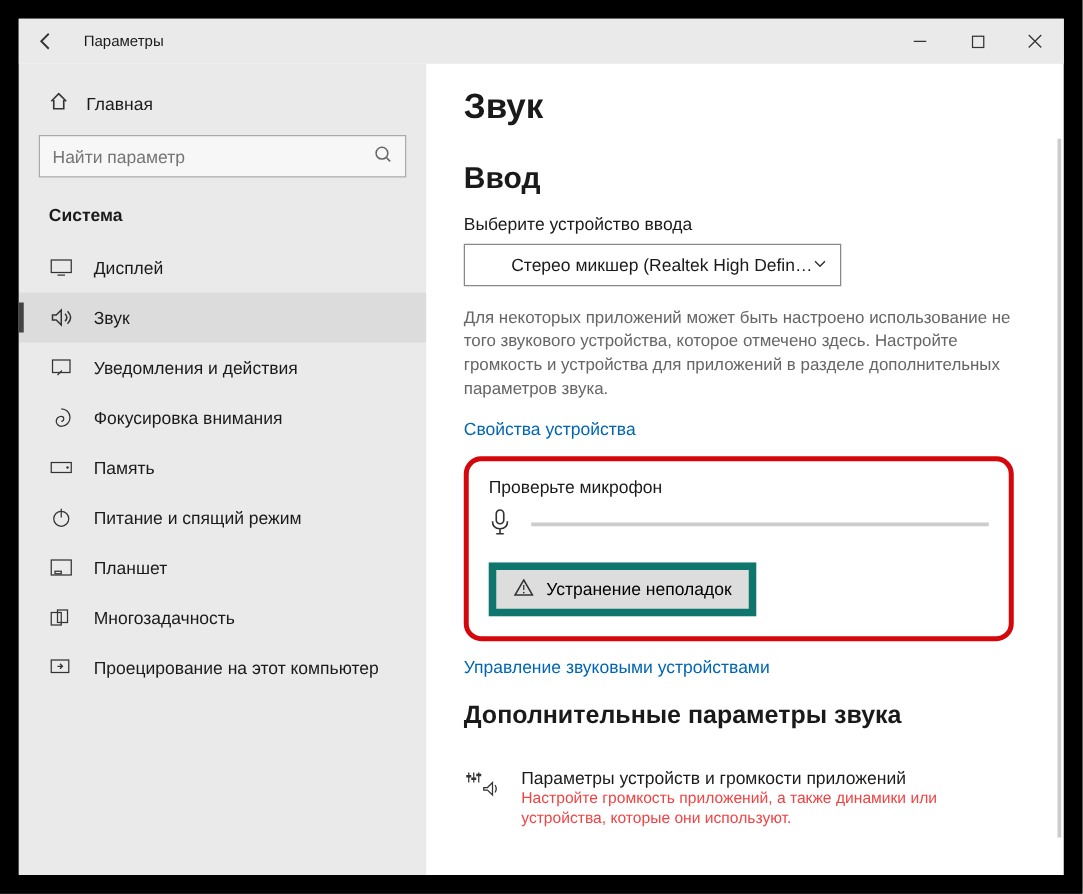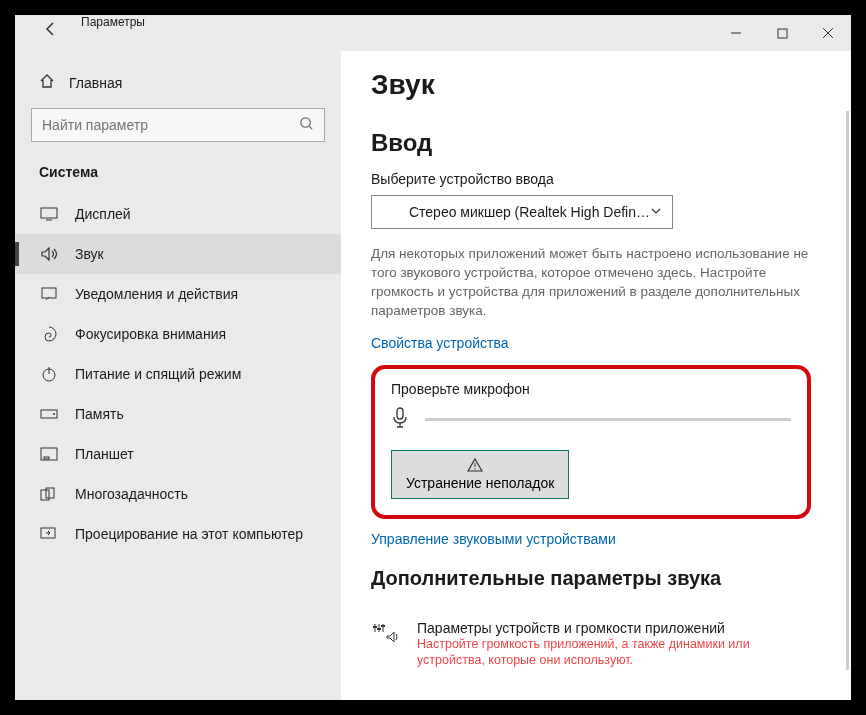--- a/index.html
+++ b/index.html
@@ -25,22 +25,22 @@
     background: #fff;
     position: absolute;
     top: 15px;
     left: 15px;
     display: flex;
     flex-direction: column;
   }
   .titlebar {
     height: 36px;
     display: flex;
-    align-items: flex-start;
-    padding-left: 22px;
+    align-items: center;
+    padding-left: 8px;
     background: #eaeaea;
   }
   .back-btn {
     width: 28px;
     height: 28px;
     display: flex;
     align-items: center;
     justify-content: center;
     cursor: pointer;
   }
@@ -180,25 +180,24 @@
   .meter {
     flex: 1;
     height: 3px;
     background: #ccc;
     margin-left: 16px;
   }
   .troubleshoot-btn {
     display: inline-flex;
     align-items: center;
     background: #ddd;
-    border: 1px solid #0f766e;
+    border: 6px solid #0f766e;
     padding: 7px 14px;
     cursor: pointer;
     font-size: 14px;
-    flex-direction: column;
   }
   .troubleshoot-btn .ic { margin-right: 10px; }
   .adv-section-title {
     font-size: 20px;
     font-weight: 600;
     margin: 20px 0 30px 0;
   }
   .adv-item {
     display: flex;
     align-items: flex-start;
@@ -297,35 +296,35 @@
         <div class="nav-item">
           <span class="ic">
               <svg width="16" height="16" viewBox="0 0 16 16">
                 <path d="M8 1 A7 7 0 0 1 8 15 A4 4 0 0 1 8 7 A2 2 0 0 1 8 11" stroke="#333" fill="none"></path>
               </svg>
             </span>
           <span>Фокусировка внимания</span>
         </div>
         <div class="nav-item">
           <span class="ic">
+              <svg width="18" height="10" viewBox="0 0 18 10">
+                <rect x="1" y="1" width="16" height="8" stroke="#333" fill="none"></rect>
+                <circle cx="14" cy="5" r="1" fill="#333"></circle>
+              </svg>
+            </span>
+          <span>Память</span>
+        </div>
+        <div class="nav-item">
+          <span class="ic">
               <svg width="16" height="16" viewBox="0 0 16 16">
                 <circle cx="8" cy="9" r="6" stroke="#333" fill="none"></circle>
                 <line x1="8" y1="1" x2="8" y2="8" stroke="#333"></line>
               </svg>
             </span>
           <span>Питание и спящий режим</span>
-        </div>
-        <div class="nav-item">
-          <span class="ic">
-              <svg width="18" height="10" viewBox="0 0 18 10">
-                <rect x="1" y="1" width="16" height="8" stroke="#333" fill="none"></rect>
-                <circle cx="14" cy="5" r="1" fill="#333"></circle>
-              </svg>
-            </span>
-          <span>Память</span>
         </div>
         <div class="nav-item">
           <span class="ic">
               <svg width="18" height="14" viewBox="0 0 18 14">
                 <rect x="1" y="1" width="16" height="12" stroke="#333" fill="none"></rect>
                 <rect x="4" y="10" width="5" height="2" stroke="#333" fill="none"></rect>
               </svg>
             </span>
           <span>Планшет</span>
         </div>

